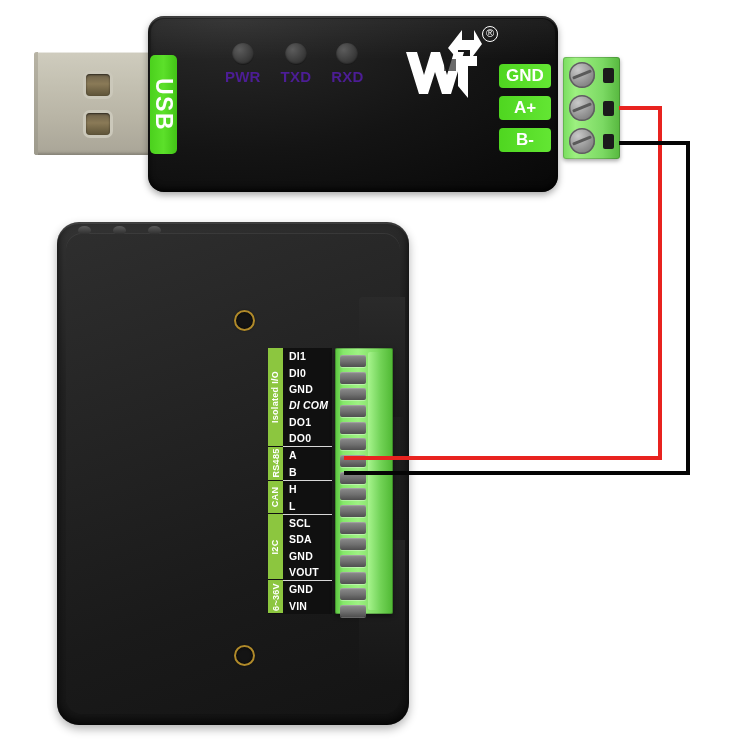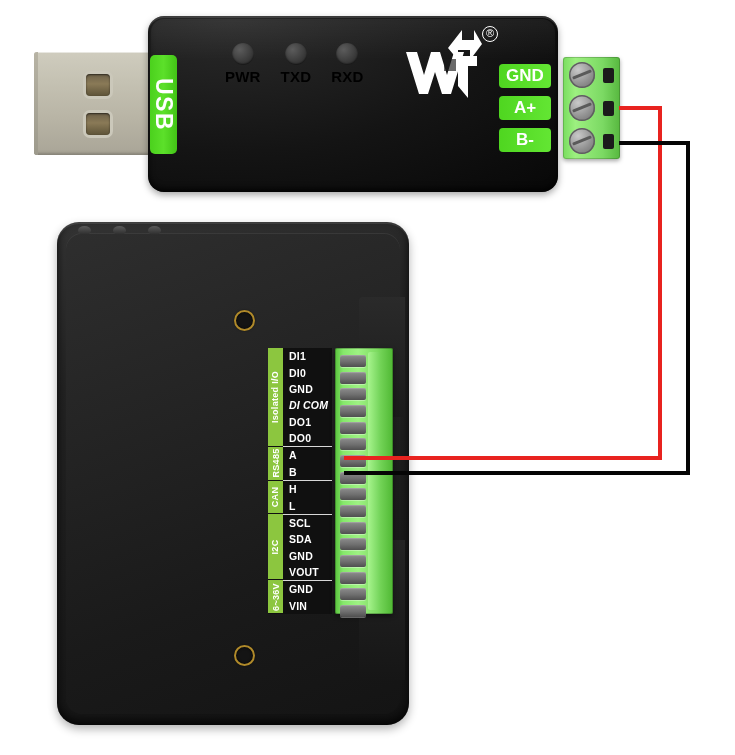--- a/index.html
+++ b/index.html
@@ -60,21 +60,21 @@
   }
 
   .leds{position:absolute;left:225px;top:43px;display:flex;gap:20px;z-index:3;}
   .led-col{display:flex;flex-direction:column;align-items:center;}
   .led-dot{
     width:22px;height:22px;border-radius:50%;
     background:radial-gradient(circle at 35% 30%,#5c5c5c,#3a3a3a 60%,#2a2a2a);
     box-shadow:inset 0 -1px 2px rgba(0,0,0,.7);
   }
   .led-label{
-    color:#000000;font-size:15px;font-weight:bold;margin-top:3px;letter-spacing:.2px;
+    color:#4c1d95;font-size:15px;font-weight:bold;margin-top:3px;letter-spacing:.2px;
   }
 
   .brand-title{
     position:absolute;left:196px;top:110px;z-index:3;
     color:#ffffff;font-style:italic;font-weight:bold;
     font-size:29px;letter-spacing:.5px;white-space:nowrap;
   }
   .brand-title .suffix{font-style:normal;font-weight:normal;font-size:25px;}
 
   .logo-wrap{position:absolute;left:404px;top:26px;width:92px;height:76px;z-index:3;}

